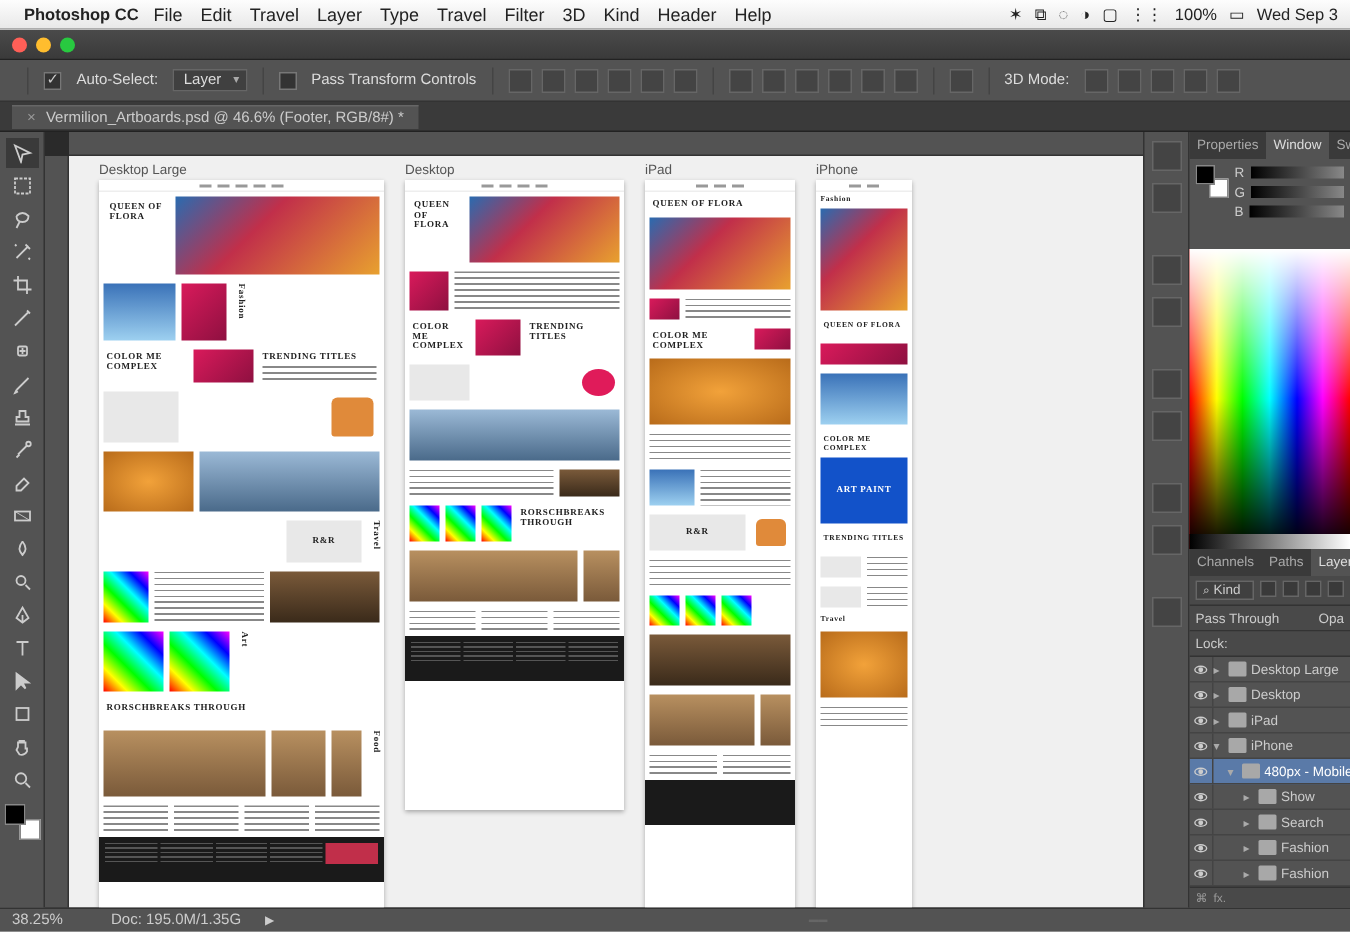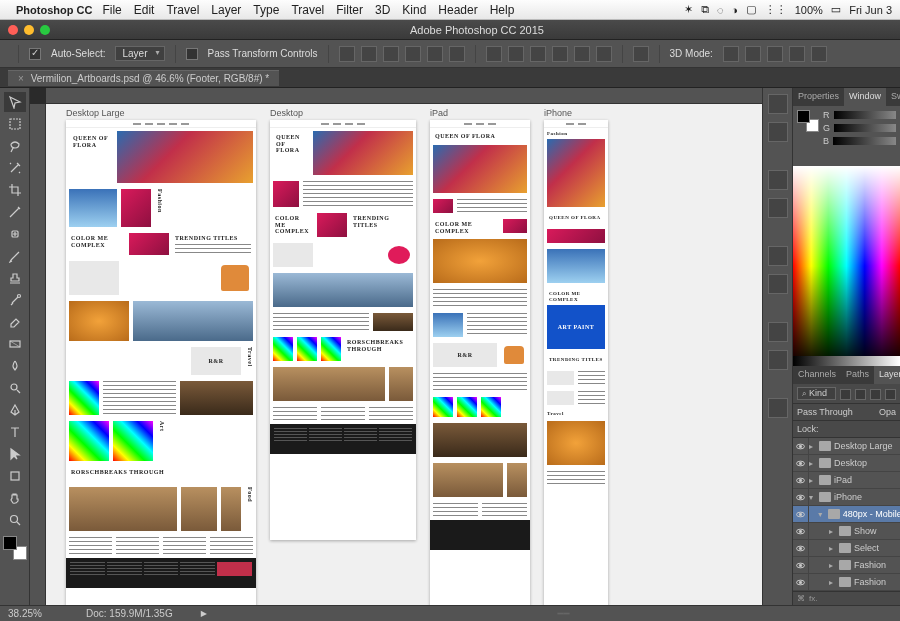--- a/index.html
+++ b/index.html
@@ -70,37 +70,37 @@
 .fgbg-sm { position: relative; width: 22px; height: 22px; }
 .fgbg-sm .fg, .fgbg-sm .bg { position: absolute; width: 13px; height: 13px; border: 1px solid #888; }
 .fgbg-sm .fg { background: #000; top: 0; left: 0; z-index: 2; }
 .fgbg-sm .bg { background: #fff; bottom: 0; right: 0; }
 .spectrum { height: 200px; margin: 0; position: relative; background:
   linear-gradient(to bottom, rgba(255,255,255,1) 0%, rgba(255,255,255,0) 50%, rgba(0,0,0,0) 50%, rgba(0,0,0,1) 100%),
   linear-gradient(90deg, #ff0000 0%, #ffff00 17%, #00ff00 33%, #00ffff 50%, #0000ff 67%, #ff00ff 83%, #ff0000 100%);
 }
 .spectrum::after { content: ""; position: absolute; bottom: 0; left: 0; right: 0; height: 10px; background: linear-gradient(90deg,#000,#fff); }
 .layers-panel { flex: 1; display: flex; flex-direction: column; overflow: hidden; }
-.layers-header { padding: 3px 4px; display: flex; gap: 4px; font-size: 9px; background: #494949; border-bottom: 1px solid #333; align-items: flex-end; }
+.layers-header { padding: 3px 4px; display: flex; gap: 4px; font-size: 9px; background: #494949; border-bottom: 1px solid #333; align-items: flex-start; }
 .layers-header .dd { background: #404040; border: 1px solid #666; padding: 0 4px; font-size: 9px; flex:1; }
 .layers-header .ic { width: 11px; height: 11px; background: #3a3a3a; border: 1px solid #666; }
 .blend-row { padding: 3px 4px; display: flex; gap: 4px; font-size: 9px; background: #494949; border-bottom: 1px solid #333; align-items: center;}
 .lock-row { padding: 3px 4px; display: flex; gap: 4px; font-size: 9px; background: #494949; border-bottom: 1px solid #333; align-items: center;}
 .layer-list { flex: 1; overflow: hidden; }
 .layer { display: flex; align-items: center; height: 17px; font-size: 9px; border-bottom: 1px solid #444; }
 .layer .eye { width: 16px; text-align: center; border-right: 1px solid #444; height: 100%; display: flex; align-items: center; justify-content: center; }
 .layer .indent { display: inline-block; }
 .layer .twisty { width: 10px; font-size: 8px; color: #aaa; }
 .layer .folder { width: 12px; height: 10px; background: #a8a8a8; margin-right: 3px; border-radius: 1px; display: inline-block; }
 .layer .name { white-space: nowrap; overflow: hidden; }
 .layer.sel { background: #5a7aa8; color: #fff; }
 .layers-footer { height: 14px; background: #494949; border-top: 1px solid #333; display: flex; gap: 4px; padding: 2px 4px; font-size: 8px; color: #999;}
 
 
-.statusbar { height: 16px; background: #535353; border-top: 1px solid #333; display: flex; align-items: center; padding: 0 8px; font-size: 10px; color: #ccc; gap: 28px; }
+.statusbar { height: 16px; background: #535353; border-top: 1px solid #333; display: flex; align-items: center; padding: 0 8px; font-size: 10px; color: #ccc; gap: 16px; }
 .statusbar .zoom { width: 50px; }
 .statusbar .center-handle { flex: 1; text-align: center; color: #666; }
 
 
 .mock { display: flex; flex-direction: column; }
 .hdr { height: 8px; border-bottom: 1px solid #eee; display: flex; justify-content: center; align-items: center; gap: 4px; }
 .hdr i { width: 8px; height: 2px; background: #999; }
 .row { display: flex; gap: 4px; padding: 3px; }
 .blk { flex: 1; }
 .txt { background: repeating-linear-gradient(180deg,#888 0 1px, transparent 1px 4px); }
@@ -144,31 +144,30 @@
   <span class="spacer"></span>
   <div class="status">
     <span>✶</span>
     <span>⧉</span>
     <span>◌</span>
     <span>◑</span>
     <span>▢</span>
     <span>⋮⋮</span>
     <span>100%</span>
     <span>▭</span>
-    <span>Fri Jun 3</span>
+    <span>Wed Sep 3</span>
   </div>
 </div>
 
 <div class="titlebar">
   <div class="traffic">
     <div class="tr-red"></div>
     <div class="tr-yellow"></div>
     <div class="tr-green"></div>
   </div>
-  <span class="title">Adobe Photoshop CC 2015</span>
 </div>
 
 <div class="optionsbar">
   <span><svg viewBox="0 0 14 14">
         <path d="M2 2 L12 7 L7 8 L6 13 Z"></path>
       </svg></span>
   <span class="sep"></span>
   <span class="chk on"></span>
   <span>Auto-Select:</span>
   <span class="dd">Layer</span>
@@ -772,21 +771,21 @@
           <div class="layer">
             <span class="eye">
               <svg viewBox="0 0 14 14" width="11" height="11">
                 <ellipse cx="7" cy="7" rx="5" ry="3"></ellipse>
                 <circle cx="7" cy="7" r="1.5" fill="#ccc"></circle>
               </svg>
             </span>
             <span class="indent" style="width:20px"></span>
             <span class="twisty">▸</span>
             <span class="folder"></span>
-            <span class="name">Select</span>
+            <span class="name">Search</span>
           </div>
           <div class="layer">
             <span class="eye">
               <svg viewBox="0 0 14 14" width="11" height="11">
                 <ellipse cx="7" cy="7" rx="5" ry="3"></ellipse>
                 <circle cx="7" cy="7" r="1.5" fill="#ccc"></circle>
               </svg>
             </span>
             <span class="indent" style="width:20px"></span>
             <span class="twisty">▸</span>
@@ -809,16 +808,16 @@
       <div class="layers-footer">
         <span>⌘</span>
         <span>fx.</span>
       </div>
     </div>
   </div>
 </div>
 
 <div class="statusbar">
   <span class="zoom">38.25%</span>
-  <span>Doc: 159.9M/1.35G</span>
+  <span>Doc: 195.0M/1.35G</span>
   <span style="font-size:8px">▶</span>
   <span class="center-handle">━━</span>
 </div>
 
 </body></html>

